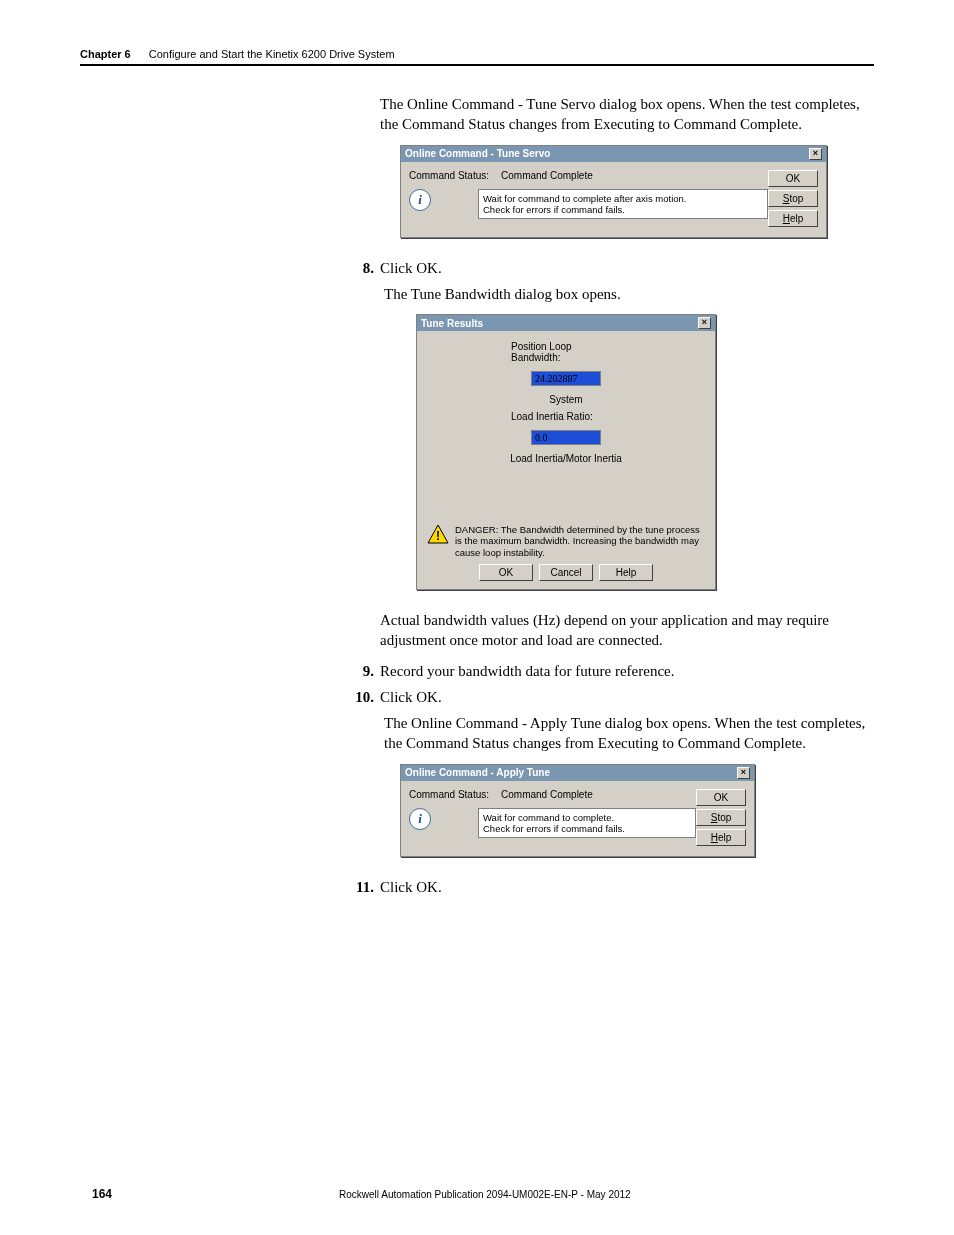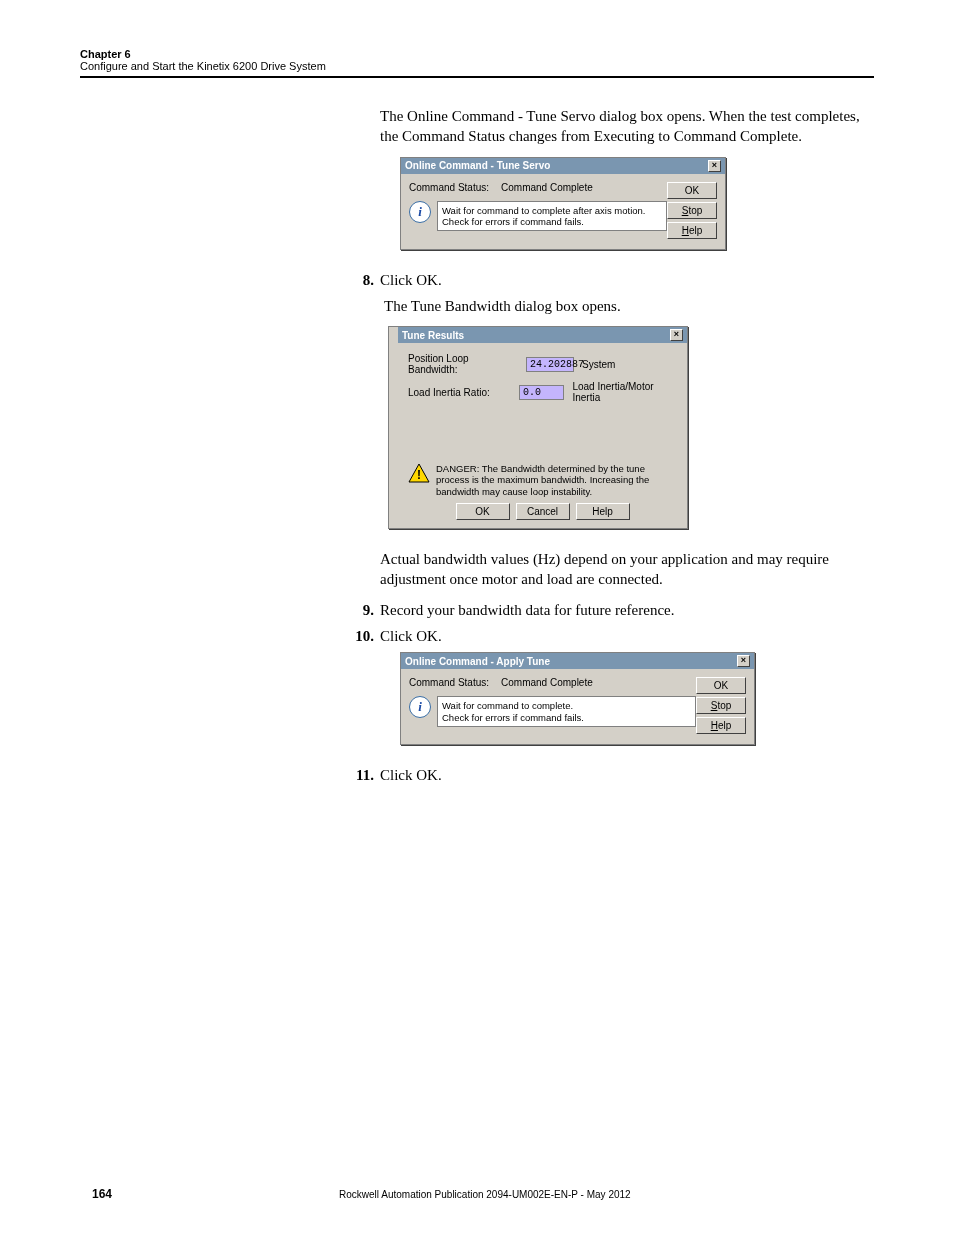--- a/index.html
+++ b/index.html
@@ -10,24 +10,24 @@
     width: 954px;
     height: 1235px;
     position: relative;
   }
   .page {
     padding: 48px 80px 40px 80px;
   }
   .header-row {
     display: flex;
     align-items: baseline;
+    gap: 18px;
     font-family: Arial, Helvetica, sans-serif;
     font-size: 11px;
     margin-bottom: 4px;
-    flex-direction: column;
   }
   .chapter-num { font-weight: bold; }
   .chapter-title { font-weight: normal; }
   .hr { border-top: 2px solid #000; margin-bottom: 28px; }
   .content { margin-left: 300px; }
   .para {
     font-size: 15px;
     line-height: 1.35;
     margin-bottom: 10px;
   }
@@ -87,31 +87,31 @@
   .info-row { display:flex; gap:6px; align-items:flex-start; font-size:9.5px; }
   .info-icon {
     width:22px; height:22px; border-radius:50%;
     background:#fff; border:1px solid #3a6ea5;
     display:flex; align-items:center; justify-content:center;
     color:#1a4aa5; font-family: Georgia; font-weight:bold; font-style:italic;
     font-size:13px;
   }
   .info-text-box {
     flex:1; background:#fff; border:1px solid #808080;
-    padding:3px 4px; font-size:9.5px; line-height:1.2;
+    padding:3px 4px; font-size:9.5px; line-height:1.2;margin-left:41px;
   }
 
   
-  .dlg2 { width: 300px; margin-left: 8px; padding-left: 9px; }
+  .dlg2 { width: 300px; margin-left: 36px; }
   .dlg2 .dlg-body2 { padding: 10px 10px 8px 10px; }
-  .field-row { display:flex; align-items:center; gap:8px; font-size:10px; margin-bottom:6px; }
+  .field-row { display:flex; align-items:center; gap:8px; font-size:10px; margin-bottom:6px;flex-direction:column; }
   .field-label { width:110px; }
   .field-input {
-    width:48px; background:#c4b5fd; border:1px solid #808080;
-    padding:1px 3px; font-size:10px; font-family: Liberation Mono, monospace;
+    width:70px; background:#1d4ed8; border:1px solid #808080;
+    padding:1px 3px; font-size:10px; font-family: Liberation Serif, serif;
   }
   .field-unit { font-size:10px; }
   .warn-row { display:flex; gap:6px; align-items:flex-start; margin-top:60px; font-size:9.5px; line-height:1.2; }
   .warn-icon {
     width:22px; height:20px; position:relative;
   }
   .warn-icon svg { width:22px; height:20px; }
   .btn-row { display:flex; gap:6px; justify-content:center; margin-top:6px; }
   .btn-row .btn { width:54px; }
 
@@ -129,21 +129,21 @@
 <div class="page">
   <div class="header-row">
     <span class="chapter-num">Chapter 6</span>
     <span class="chapter-title">Configure and Start the Kinetix 6200 Drive System</span>
   </div>
   <div class="hr"></div>
 
   <div class="content">
     <p class="para">The Online Command - Tune Servo dialog box opens. When the test completes, the Command Status changes from Executing to Command Complete.</p>
 
-    <div class="dlg" style="width:326px;">
+    <div class="dlg" style="width:427px;">
       <div class="dlg-title">
         <span>Online Command - Tune Servo</span>
         <span class="dlg-close">×</span>
       </div>
       <div class="dlg-body">
         <div class="dlg-main">
           <div class="status-row">
             <span>Command Status:</span>
             <span>Command Complete</span>
           </div>
@@ -203,20 +203,21 @@
     <p class="para">Actual bandwidth values (Hz) depend on your application and may require adjustment once motor and load are connected.</p>
 
     <div class="step">
       <span class="step-num">9.</span>
       <span class="step-text">Record your bandwidth data for future reference.</span>
     </div>
     <div class="step">
       <span class="step-num">10.</span>
       <span class="step-text">Click OK.</span>
     </div>
+    <p class="para indent">The Online Command - Apply Tune dialog box opens. When the test completes, the Command Status changes from Executing to Command Complete.</p>
 
     <div class="dlg" style="width:355px;">
       <div class="dlg-title">
         <span>Online Command - Apply Tune</span>
         <span class="dlg-close">×</span>
       </div>
       <div class="dlg-body">
         <div class="dlg-main">
           <div class="status-row">
             <span>Command Status:</span>

